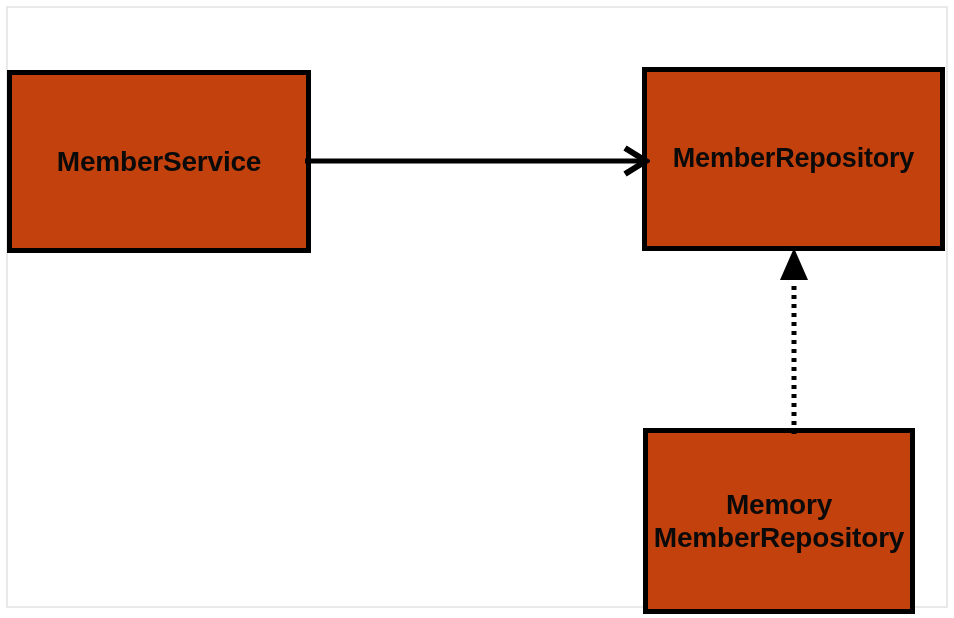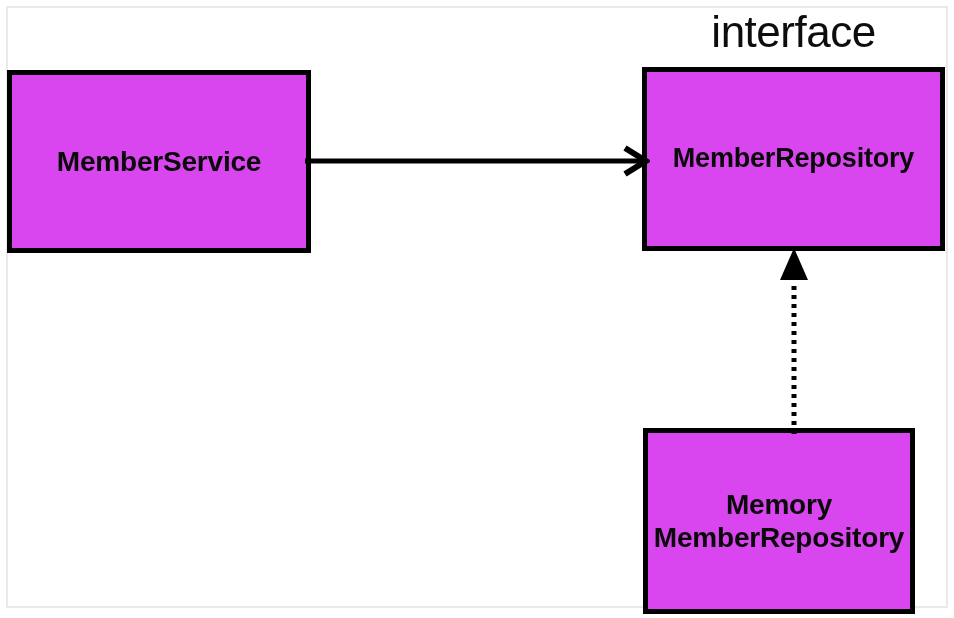--- a/index.html
+++ b/index.html
@@ -25,21 +25,21 @@
     top: 6px;
     width: 942px;
     height: 602px;
     border: 2px solid #e9e9e9;
     box-sizing: border-box;
     pointer-events: none;
   }
   .uml-box {
     position: absolute;
     box-sizing: border-box;
-    background: #d946ef;
+    background: #c2410c;
     border: 5px solid #000000;
     display: flex;
     align-items: center;
     justify-content: center;
     text-align: center;
   }
   .uml-box .box-label {
     font-weight: bold;
     font-size: 28px;
     line-height: 1.18;
@@ -100,21 +100,20 @@
     height: 186px;
   }
 </style>
 </head>
 <body>
 
 <div id="canvas">
 
   <div class="page-frame"></div>
 
-  <div id="interface-caption">interface</div>
 
   <div class="uml-box" id="box-member-service">
     <span class="box-label">MemberService</span>
   </div>
 
   <div class="uml-box" id="box-member-repository">
     <span class="box-label">MemberRepository</span>
   </div>
 
   <div class="uml-box" id="box-memory-member-repository">

